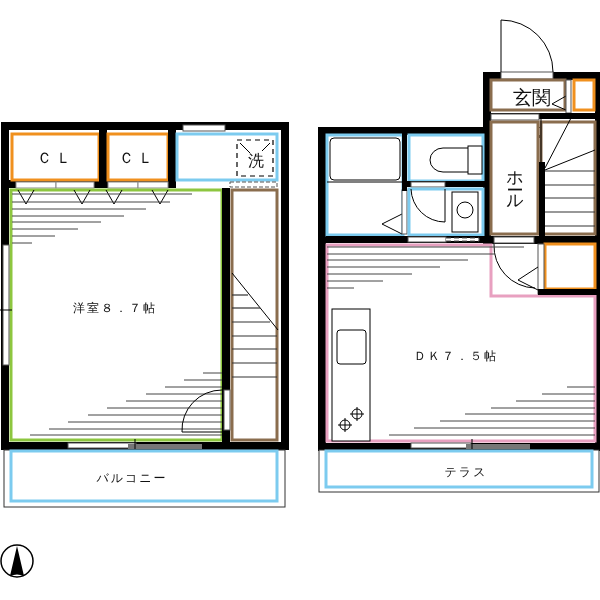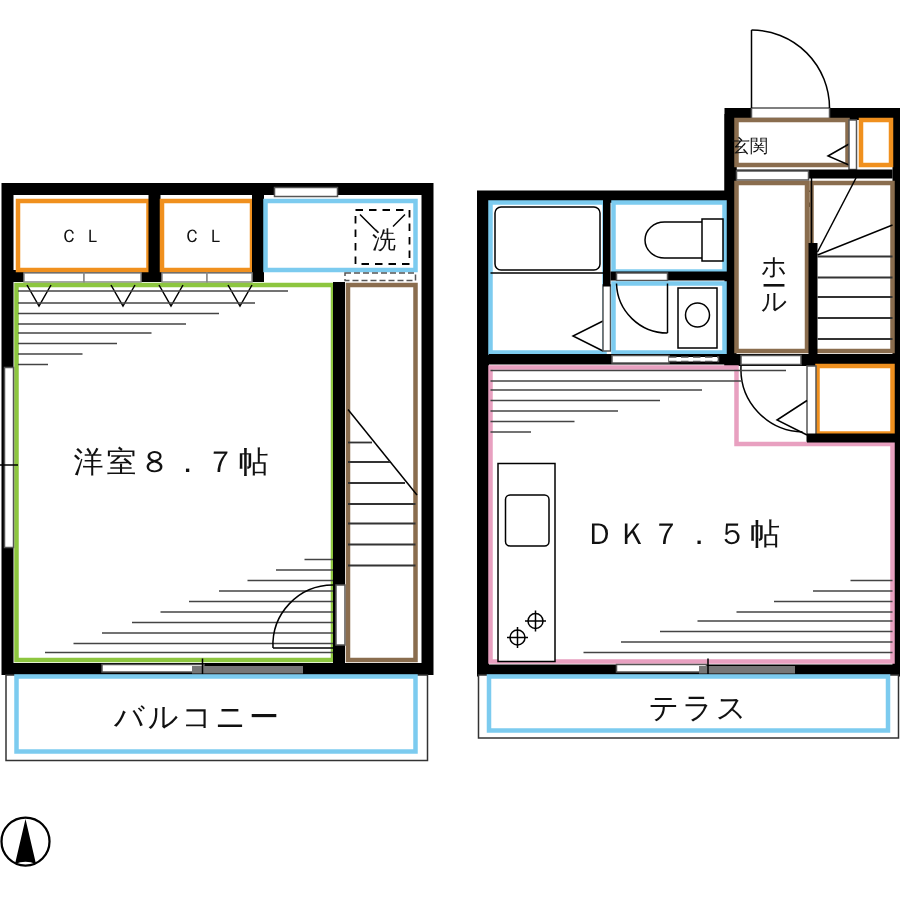--- a/index.html
+++ b/index.html
@@ -1,20 +1,20 @@
 <!DOCTYPE html>
 <html><head>
 <meta charset="utf-8">
 <style>
   html,body{margin:0;padding:0;background:#fff;}
   body{width:600px;height:600px;position:relative;overflow:hidden;font-family:"DejaVu Sans","Liberation Sans",sans-serif;}
   svg{position:absolute;left:0;top:0;}
   .lbl{position:absolute;color:#111;white-space:nowrap;transform:translate(-50%,-50%);}
-  .l16{font-size:20px;letter-spacing:2px;}
-  .l15{font-size:12px;letter-spacing:4px;}
+  .l16{font-size:12px;letter-spacing:2px;}
+  .l15{font-size:15px;letter-spacing:4px;}
   .vert{writing-mode:vertical-rl;font-size:17px;letter-spacing:2px;}
 </style>
 </head>
 <body>
 
 <svg width="600" height="600" viewBox="0 0 600 600">
 
   <g>
 
     <rect x="5" y="126" width="280" height="320" fill="none" stroke="#000" stroke-width="8"></rect>
@@ -215,16 +215,16 @@
     <circle cx="17" cy="561" r="16" fill="#fff" stroke="#000" stroke-width="1.5"></circle>
     <path d="M17,546 L10,576 Q17,573 24,576 Z" fill="#000"></path>
   </g>
 </svg>
 
 <div class="lbl l15" style="left:56px;top:158px">ＣＬ</div>
 <div class="lbl l15" style="left:138px;top:158px">ＣＬ</div>
 <div class="lbl" style="left:256px;top:161px;font-size:16px">洗</div>
 <div class="lbl l16" style="left:115px;top:308px">洋室８．７帖</div>
 <div class="lbl l16" style="left:132px;top:478px">バルコニー</div>
-<div class="lbl" style="left:500px;top:98px;font-size:12px">玄関</div>
+<div class="lbl" style="left:532px;top:98px;font-size:19px">玄関</div>
 <div class="lbl vert" style="left:516px;top:182px">ホール</div>
 <div class="lbl l16" style="left:456px;top:356px">ＤＫ７．５帖</div>
 <div class="lbl l16" style="left:466px;top:472px">テラス</div>
 
 </body></html>

